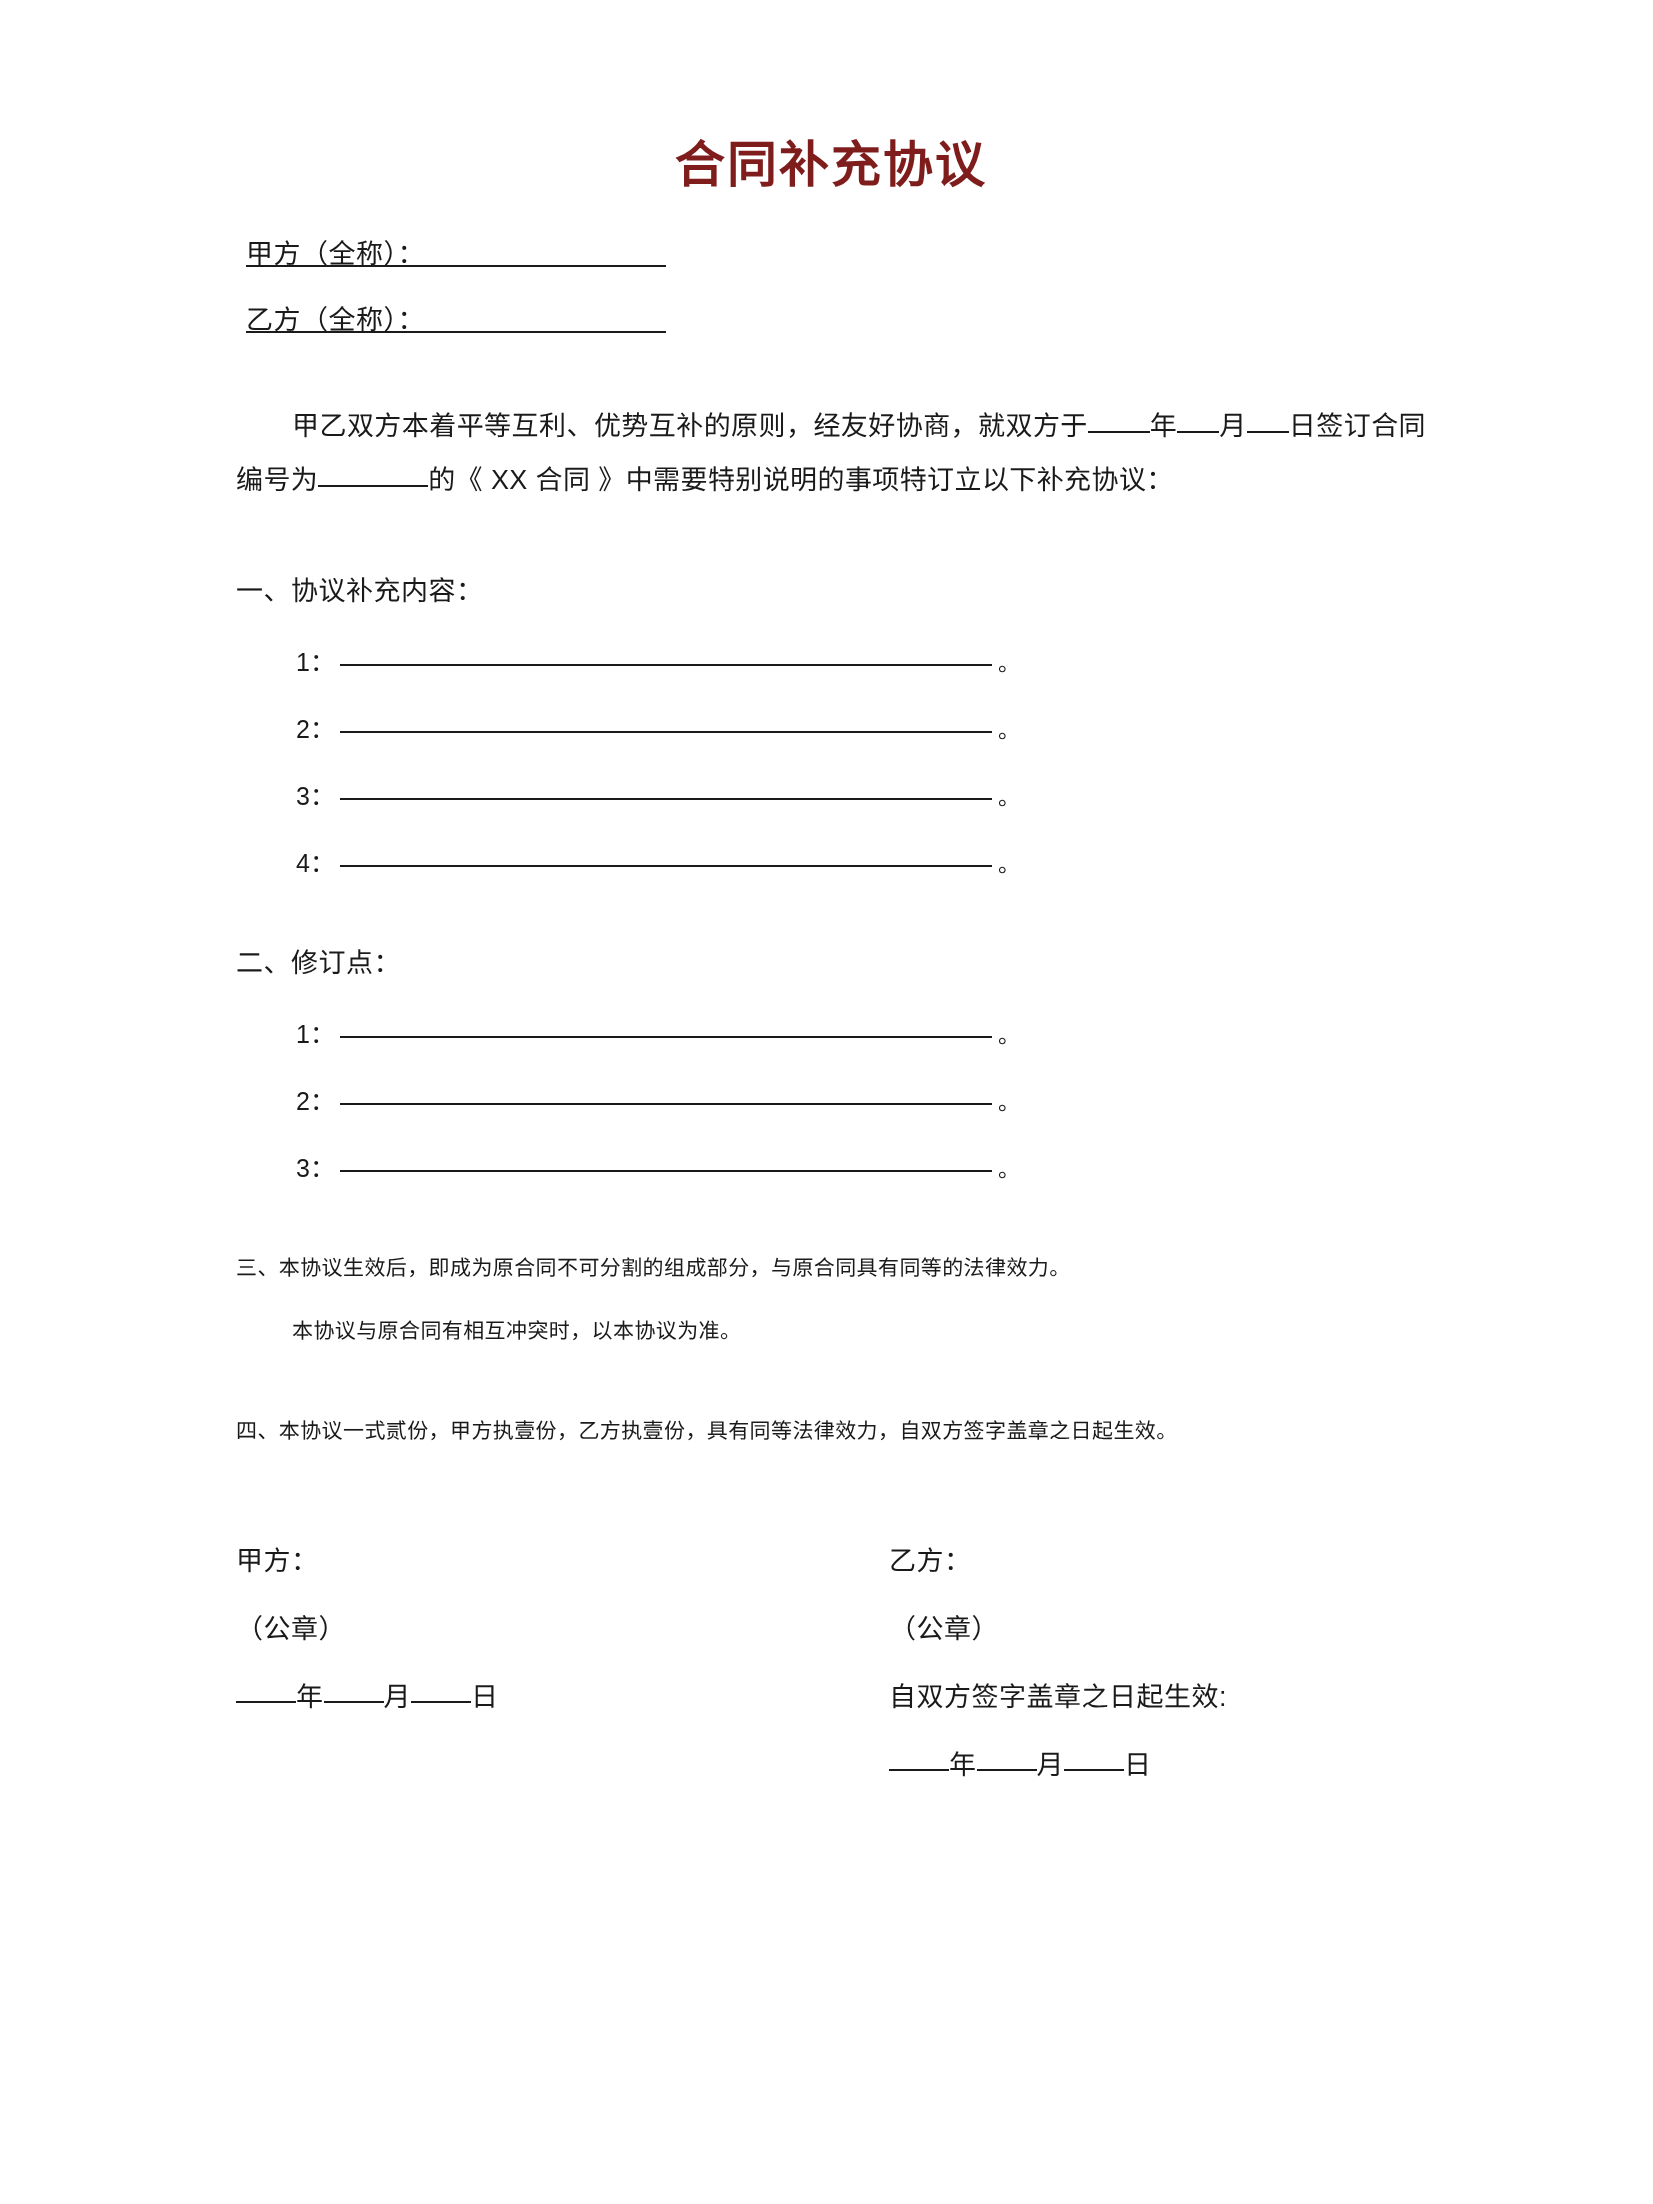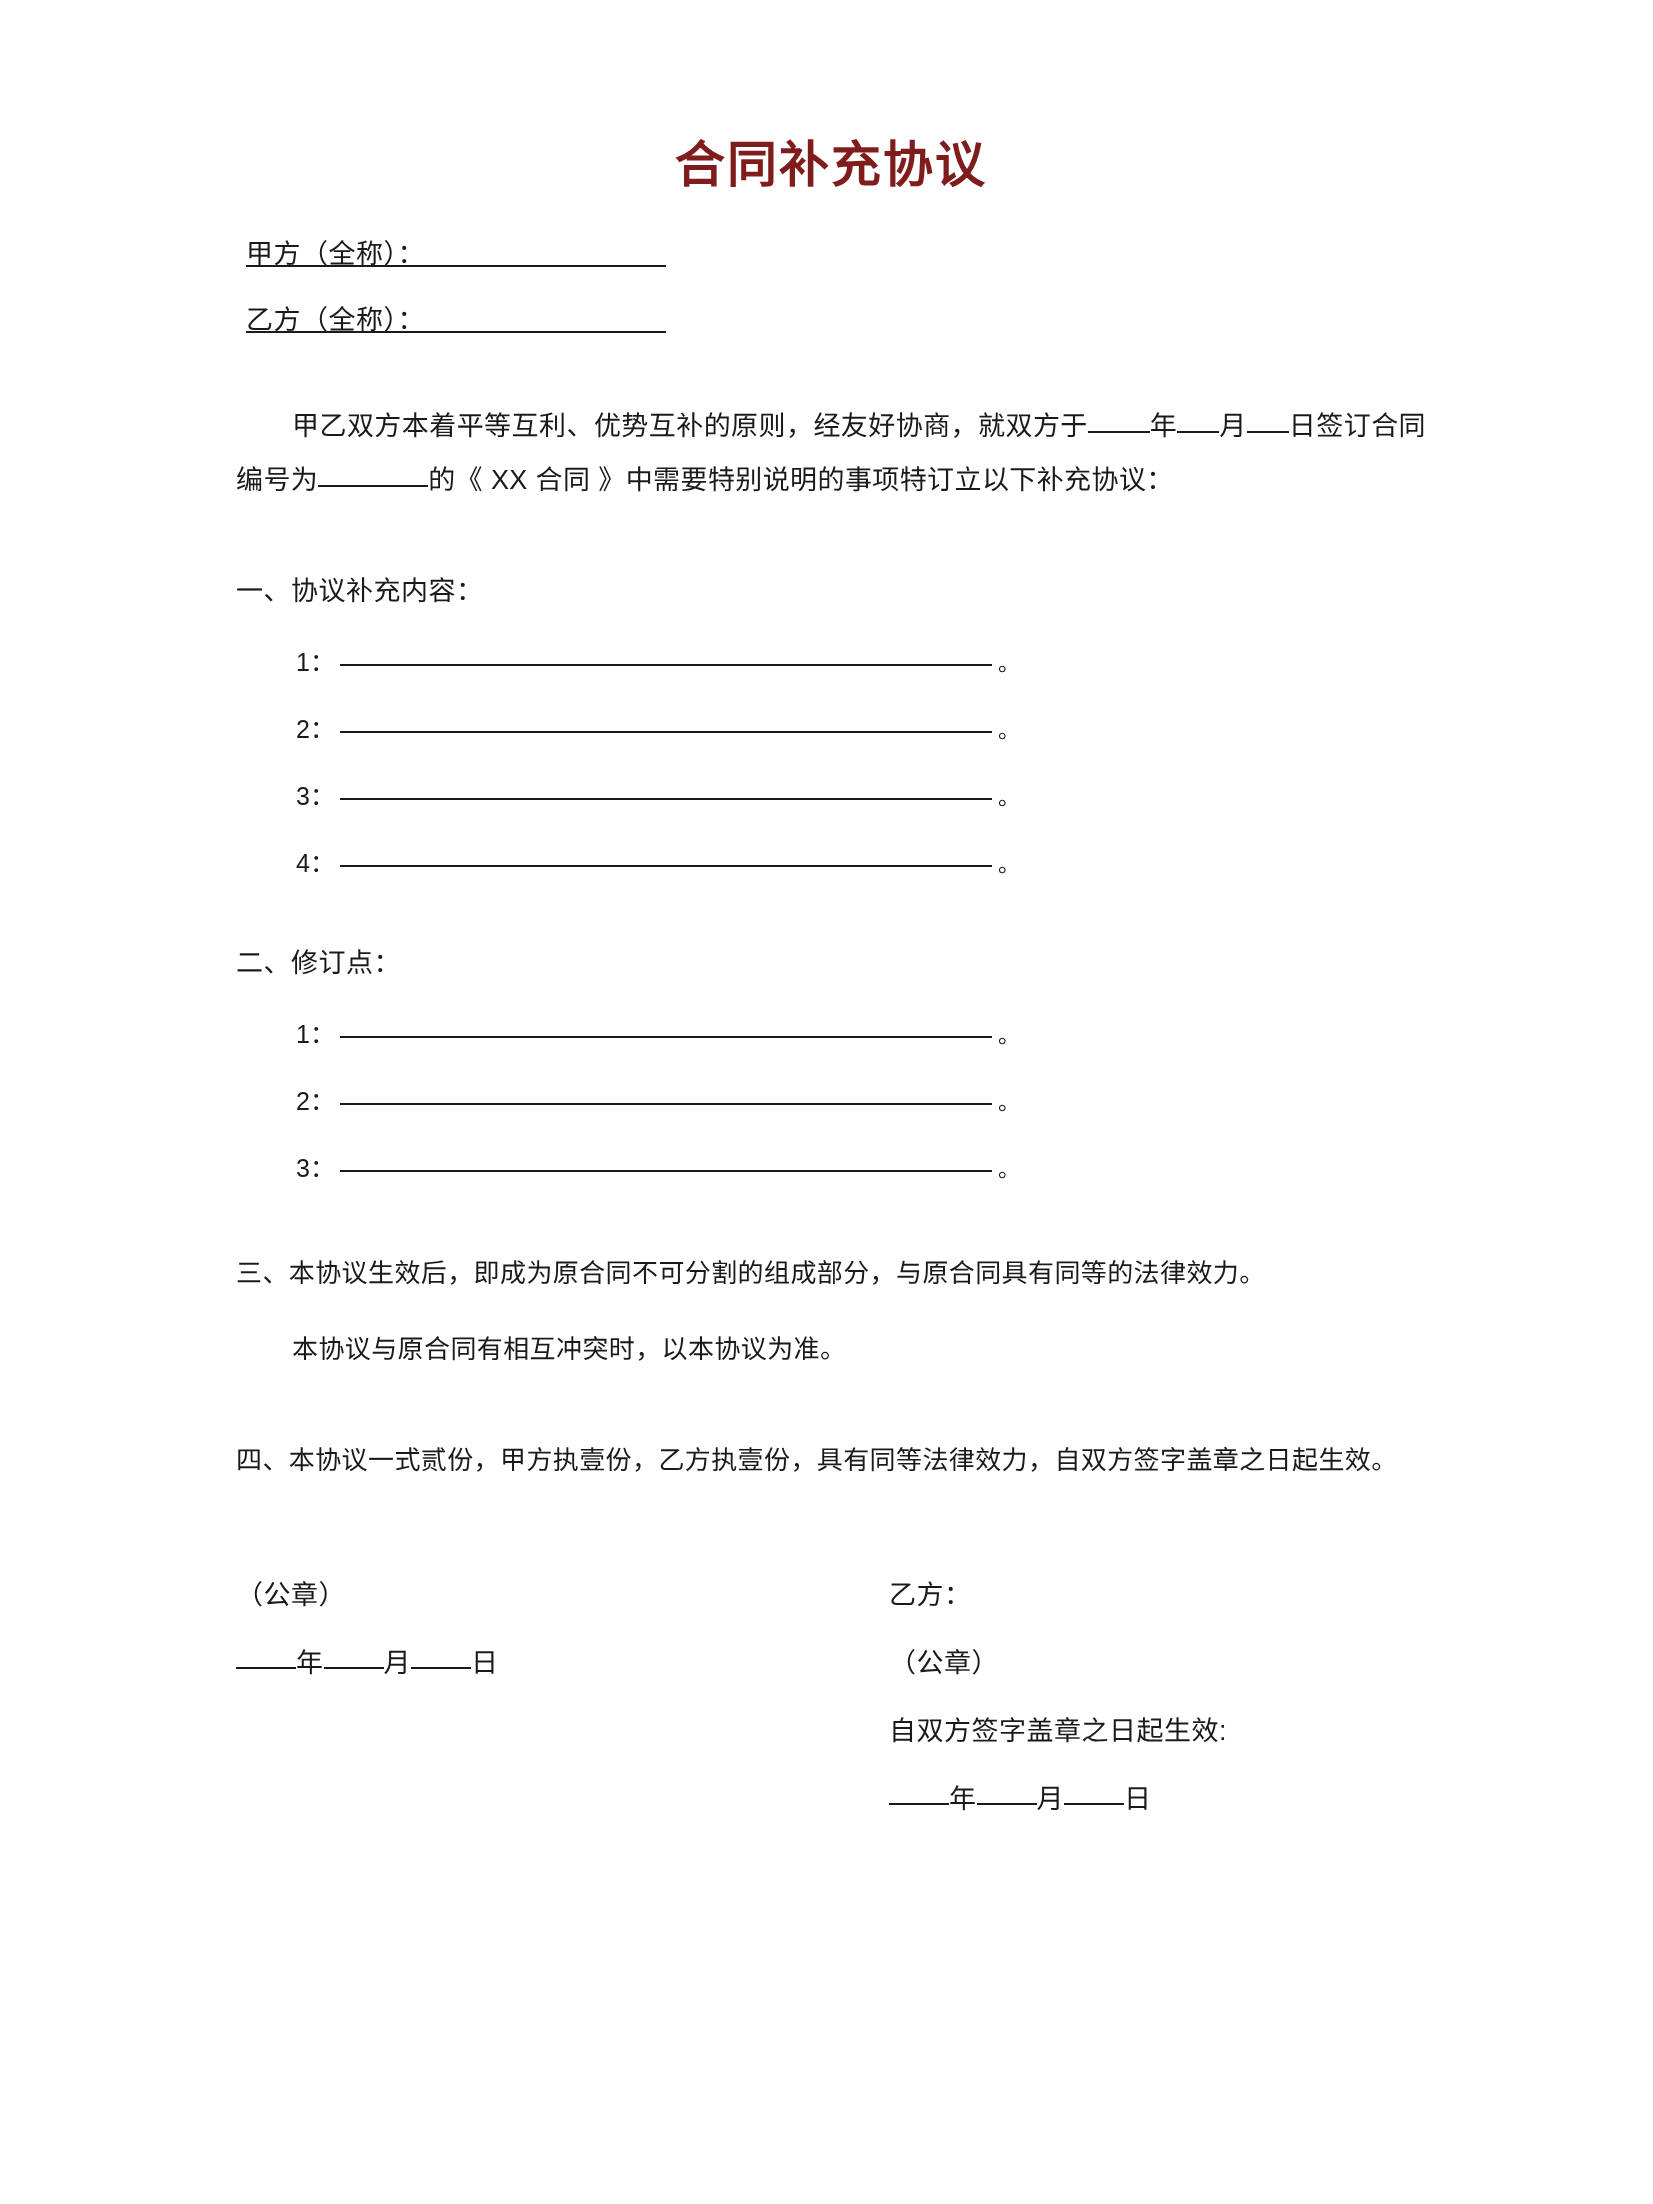--- a/index.html
+++ b/index.html
@@ -120,21 +120,21 @@
     margin-right: 6px;
     max-width: 652px;
   }
   .fill-period {
     flex: none;
     font-size: 22px;
   }
 
   
   .clause {
-    font-size: 26px;
+    font-size: 21px;
     line-height: 1.95;
     letter-spacing: 0.4px;
     text-align: justify;
   }
   .clause-top { margin-top: 64px; }
   .clause-sub { margin-top: 22px; padding-left: 56px; }
   .clause-four { margin-top: 60px; }
 
   
   .sig-block {
@@ -225,20 +225,21 @@
       </div>
     </div>
 
     <p class="clause clause-top">三、本协议生效后，即成为原合同不可分割的组成部分，与原合同具有同等的法律效力。</p>
     <p class="clause clause-sub">本协议与原合同有相互冲突时，以本协议为准。</p>
 
     <p class="clause clause-four">四、本协议一式贰份，甲方执壹份，乙方执壹份，具有同等法律效力，自双方签字盖章之日起生效。</p>
 
     <div class="sig-block">
       <div class="sig-col left">
+        <div class="sig-row">甲方：</div>
         <div class="sig-row">（公章）</div>
         <div class="sig-row sig-date"><span class="sig-blank"></span><span>年</span><span class="sig-blank"></span><span>月</span><span class="sig-blank"></span><span>日</span></div>
       </div>
       <div class="sig-col right">
         <div class="sig-row">乙方：</div>
         <div class="sig-row">（公章）</div>
         <div class="sig-row">自双方签字盖章之日起生效:</div>
         <div class="sig-row sig-date"><span class="sig-blank"></span><span>年</span><span class="sig-blank"></span><span>月</span><span class="sig-blank"></span><span>日</span></div>
       </div>
     </div>

